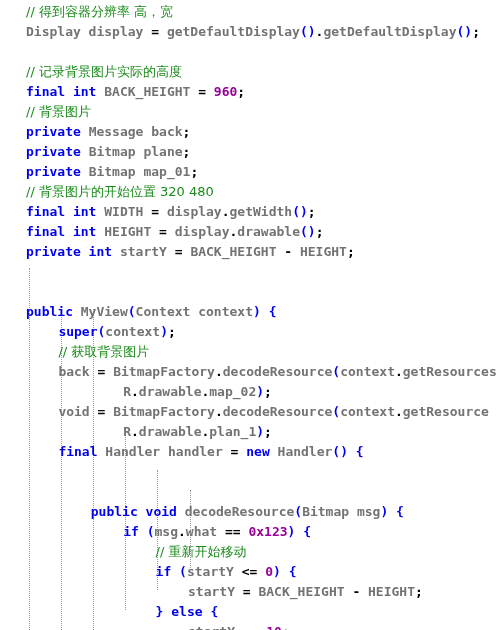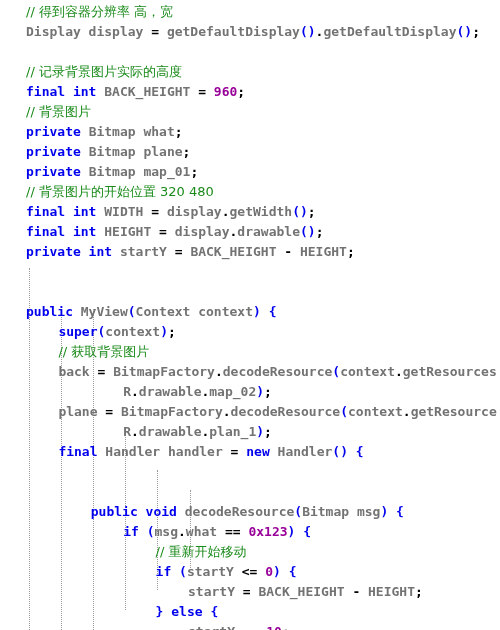--- a/index.html
+++ b/index.html
@@ -129,35 +129,35 @@
       <div class="guide" style="left: 190px; top: 530px; height: 40px; border-left-color: rgb(154, 154, 154);"></div>
     </div>
 
   <div id="code">
       <div class="line" style="top: 2px; left: 26px;"><span class="cmt-cn">// 得到容器分辨率 高，宽</span></div>
       <div class="line" style="top: 22px; left: 26px;"><span class="id">Display display </span><span class="pun">= </span><span class="id">getDefaultDisplay</span><span class="blue">()</span><span class="pun">.</span><span class="id">getDefaultDisplay</span><span class="blue">()</span><span class="pun">;</span></div>
       <div class="line" style="top: 42px; left: 26px;"></div>
       <div class="line" style="top: 62px; left: 26px;"><span class="cmt-cn">// 记录背景图片实际的高度</span></div>
       <div class="line" style="top: 82px; left: 26px;"><span class="kw">final int </span><span class="id">BACK_HEIGHT </span><span class="pun">= </span><span class="num">960</span><span class="pun">;</span></div>
       <div class="line" style="top: 102px; left: 26px;"><span class="cmt-cn">// 背景图片</span></div>
-      <div class="line" style="top: 122px; left: 26px;"><span class="kw">private </span><span class="id">Bitmap what</span><span class="pun">;</span></div>
+      <div class="line" style="top: 122px; left: 26px;"><span class="kw">private </span><span class="id">Message back</span><span class="pun">;</span></div>
       <div class="line" style="top: 142px; left: 26px;"><span class="kw">private </span><span class="id">Bitmap plane</span><span class="pun">;</span></div>
       <div class="line" style="top: 162px; left: 26px;"><span class="kw">private </span><span class="id">Bitmap map_01</span><span class="pun">;</span></div>
       <div class="line" style="top: 182px; left: 26px;"><span class="cmt-cn">// 背景图片的开始位置 </span><span class="cmt-plain">320 480</span></div>
       <div class="line" style="top: 202px; left: 26px;"><span class="kw">final int </span><span class="id">WIDTH </span><span class="pun">= </span><span class="id">display</span><span class="pun">.</span><span class="id">getWidth</span><span class="blue">()</span><span class="pun">;</span></div>
       <div class="line" style="top: 222px; left: 26px;"><span class="kw">final int </span><span class="id">HEIGHT </span><span class="pun">= </span><span class="id">display</span><span class="pun">.</span><span class="id">drawable</span><span class="blue">()</span><span class="pun">;</span></div>
       <div class="line" style="top: 242px; left: 26px;"><span class="kw">private int </span><span class="id">startY </span><span class="pun">= </span><span class="id">BACK_HEIGHT </span><span class="pun">- </span><span class="id">HEIGHT</span><span class="pun">;</span></div>
       <div class="line" style="top: 262px; left: 26px;"></div>
       <div class="line" style="top: 282px; left: 26px;"></div>
       <div class="line" style="top: 302px; left: 26px;"><span class="kw">public </span><span class="id">MyView</span><span class="blue">(</span><span class="id">Context context</span><span class="blue">) {</span></div>
       <div class="line" style="top: 322px; left: 58.4px;"><span class="kw">super</span><span class="blue">(</span><span class="id">context</span><span class="blue">)</span><span class="pun">;</span></div>
       <div class="line" style="top: 342px; left: 58.4px;"><span class="cmt-cn">// 获取背景图片</span></div>
       <div class="line" style="top: 362px; left: 58.4px;"><span class="id">back </span><span class="pun">= </span><span class="id">BitmapFactory</span><span class="pun">.</span><span class="id">decodeResource</span><span class="blue">(</span><span class="id">context</span><span class="pun">.</span><span class="id">getResources</span></div>
       <div class="line" style="top: 382px; left: 123.2px;"><span class="id">R</span><span class="pun">.</span><span class="id">drawable</span><span class="pun">.</span><span class="id">map_02</span><span class="blue">)</span><span class="pun">;</span></div>
-      <div class="line" style="top: 402px; left: 58.4px;"><span class="id">plane </span><span class="pun">= </span><span class="id">BitmapFactory</span><span class="pun">.</span><span class="id">decodeResource</span><span class="blue">(</span><span class="id">context</span><span class="pun">.</span><span class="id">getResource</span></div>
+      <div class="line" style="top: 402px; left: 58.4px;"><span class="id">void </span><span class="pun">= </span><span class="id">BitmapFactory</span><span class="pun">.</span><span class="id">decodeResource</span><span class="blue">(</span><span class="id">context</span><span class="pun">.</span><span class="id">getResource</span></div>
       <div class="line" style="top: 422px; left: 123.2px;"><span class="id">R</span><span class="pun">.</span><span class="id">drawable</span><span class="pun">.</span><span class="id">plan_1</span><span class="blue">)</span><span class="pun">;</span></div>
       <div class="line" style="top: 442px; left: 58.4px;"><span class="kw">final </span><span class="id">Handler handler </span><span class="pun">= </span><span class="kw">new </span><span class="id">Handler</span><span class="blue">() {</span></div>
       <div class="line" style="top: 462px; left: 26px;"></div>
       <div class="line" style="top: 482px; left: 26px;"></div>
       <div class="line" style="top: 502px; left: 90.8px;"><span class="kw">public void </span><span class="id">decodeResource</span><span class="blue">(</span><span class="id">Bitmap msg</span><span class="blue">) {</span></div>
       <div class="line" style="top: 522px; left: 123.2px;"><span class="kw">if </span><span class="blue">(</span><span class="id">msg</span><span class="pun">.</span><span class="id">what </span><span class="pun">== </span><span class="num">0x123</span><span class="blue">) {</span></div>
       <div class="line" style="top: 542px; left: 155.6px;"><span class="cmt-cn">// 重新开始移动</span></div>
       <div class="line" style="top: 562px; left: 155.6px;"><span class="kw">if </span><span class="blue">(</span><span class="id">startY </span><span class="pun">&lt;= </span><span class="num">0</span><span class="blue">) {</span></div>
       <div class="line" style="top: 582px; left: 188px;"><span class="id">startY </span><span class="pun">= </span><span class="id">BACK_HEIGHT </span><span class="pun">- </span><span class="id">HEIGHT</span><span class="pun">;</span></div>
       <div class="line" style="top: 602px; left: 155.6px;"><span class="blue">} </span><span class="kw">else </span><span class="blue">{</span></div>

